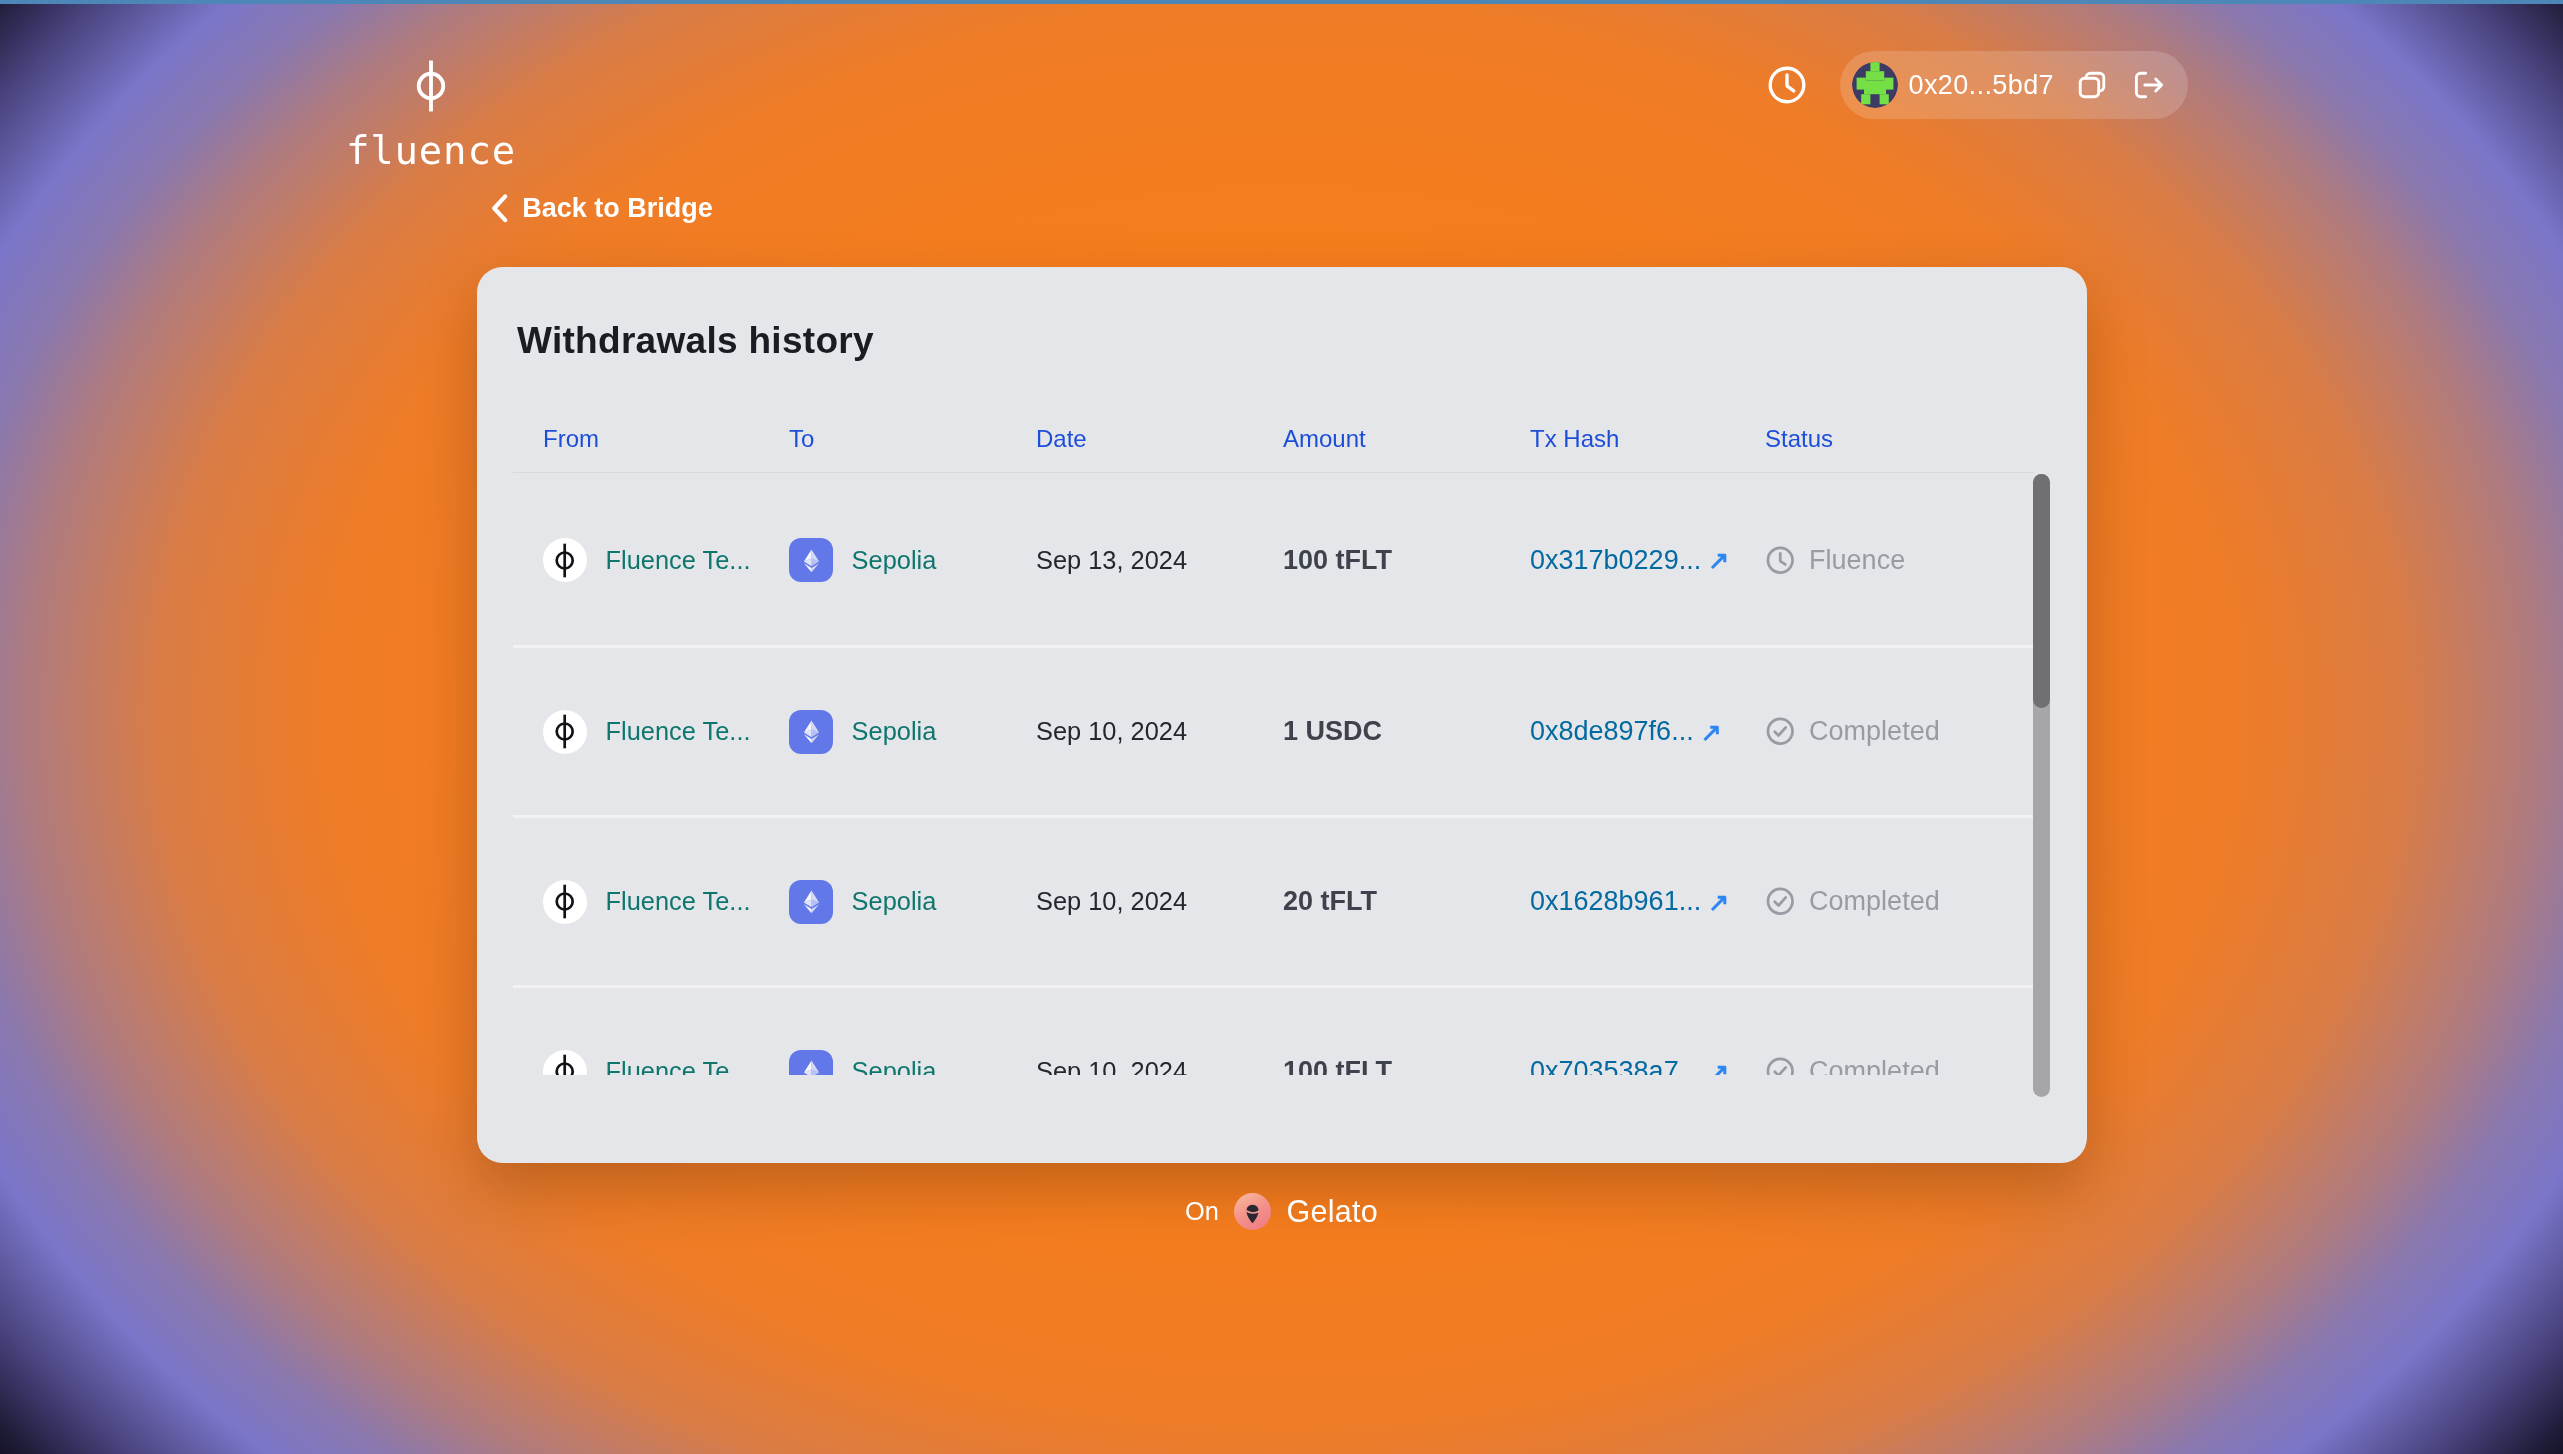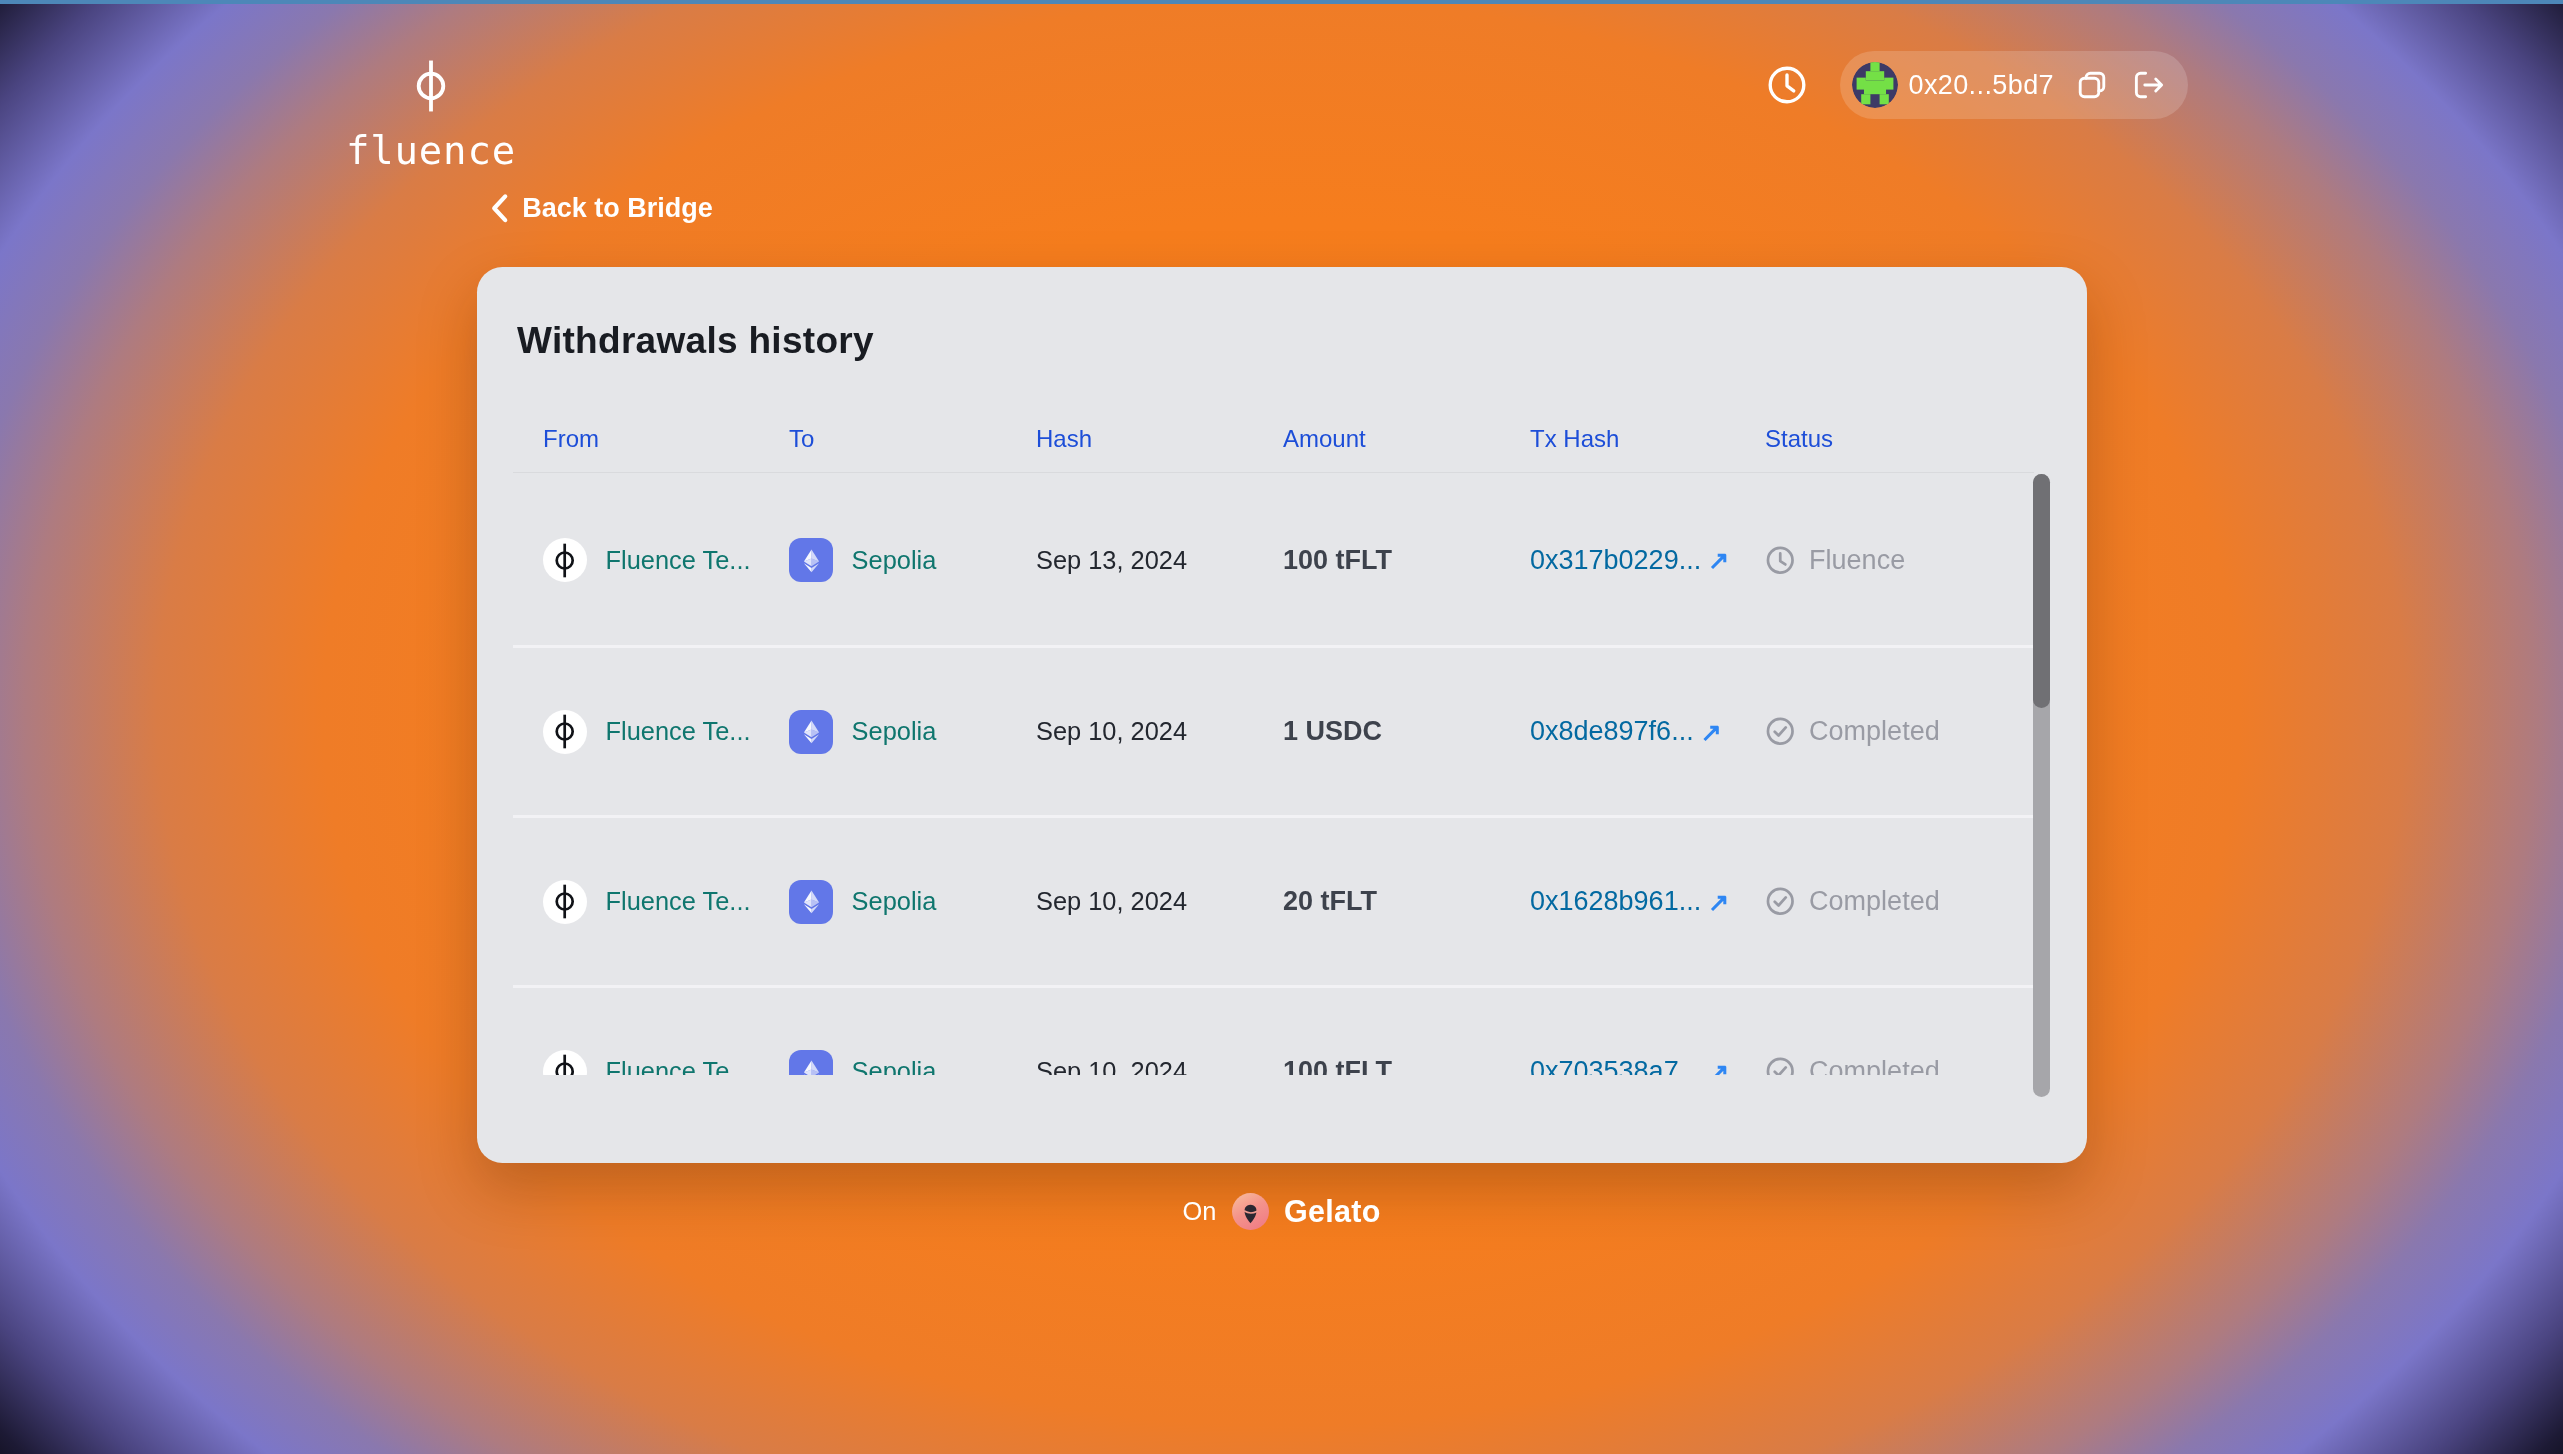--- a/index.html
+++ b/index.html
@@ -69,21 +69,21 @@
 
   .scrollbar-track {
     position:absolute; left:1556px; top:207px; width:17px; height:623px;
     background:#a6a6aa; border-radius:8.5px;
   }
   .scrollbar-thumb { position:absolute; left:0; top:0; width:17px; height:234px; background:#707074; border-radius:8.5px; cursor:grab; }
 
   
   .footer { position:absolute; left:0; top:1193px; width:100%; display:flex; align-items:center; justify-content:center; gap:15.3px; color:#fff; }
   .footer-on { font-size:25.4px; font-weight:500; }
-  .footer-brand { font-size:30.5px; font-weight:700; letter-spacing:0.3px; }
+  .footer-brand { font-size:30.5px; font-weight:400; letter-spacing:0.3px; }
   svg { display:block; }
 </style>
 </head>
 <body>
 
 <div class="top-strip"></div>
 
 <header class="header">
   <div class="brand">
     <span>
@@ -145,21 +145,21 @@
   </span>
   <span>Back to Bridge</span>
 </a>
 
 <section class="card">
   <h1 class="card-title">Withdrawals history</h1>
 
   <div class="thead">
     <span>From</span>
     <span>To</span>
-    <span>Hash</span>
+    <span>Date</span>
     <span>Amount</span>
     <span>Tx Hash</span>
     <span>Status</span>
   </div>
 
   <div class="tbody">
   <div class="row waiting">
     <span class="cell-with-chip">
       <span class="chip from">
         <svg width="25.4" height="37" viewBox="0 0 30 44" fill="none">

